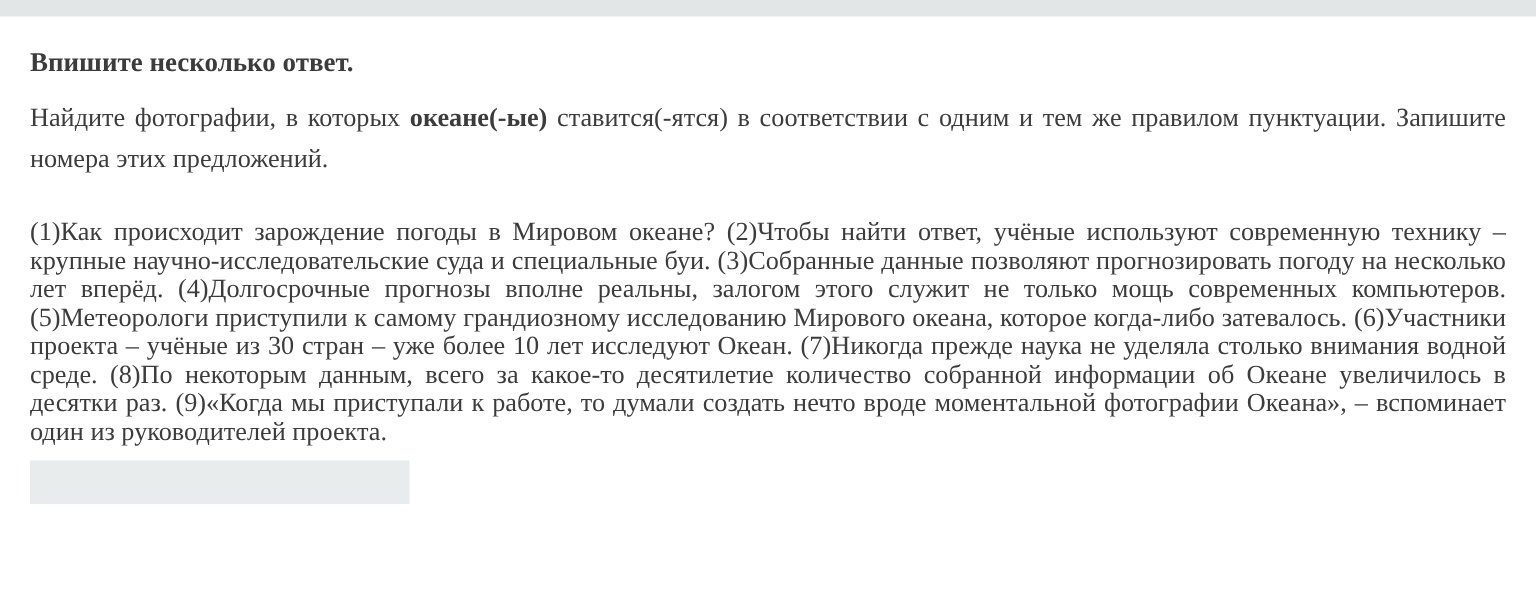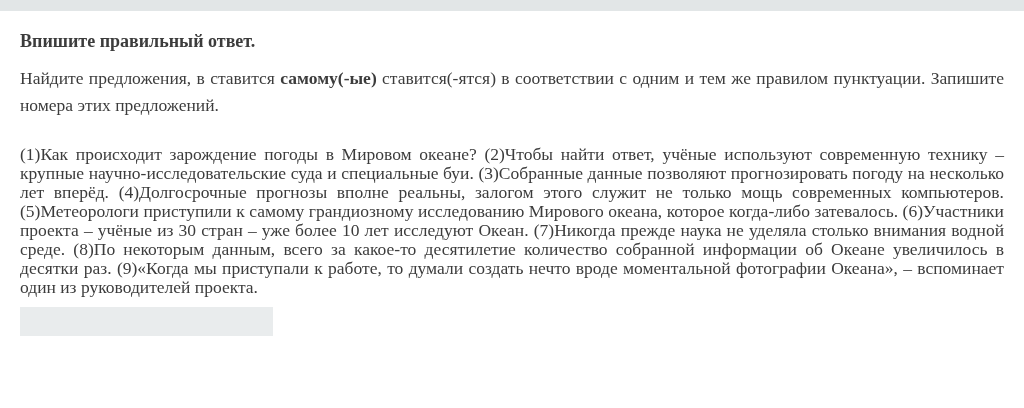--- a/index.html
+++ b/index.html
@@ -57,21 +57,21 @@
       color: #3c3c3c;
     }
   </style>
 </head>
 <body>
 
 <div class="top-bar"></div>
 
 <div class="content">
 
-  <h1 class="task-heading">Впишите правильный ответ.</h1>
+  <h1 class="task-heading">Впишите несколько ответ.</h1>
 
-  <p class="task-instruction"><span>Найдите предложения, в ставится </span><b>самому(-ые)</b><span> ставится(-ятся) в соответствии с одним и тем же правилом пунктуации. Запишите номера этих предложений.</span></p>
+  <p class="task-instruction"><span>Найдите фотографии, в которых </span><b>океане(-ые)</b><span> ставится(-ятся) в соответствии с одним и тем же правилом пунктуации. Запишите номера этих предложений.</span></p>
 
   <p class="passage">(1)Как происходит зарождение погоды в Мировом океане? (2)Чтобы найти ответ, учёные используют современную технику – крупные научно-исследовательские суда и специальные буи. (3)Собранные данные позволяют прогнозировать погоду на несколько лет вперёд. (4)Долгосрочные прогнозы вполне реальны, залогом этого служит не только мощь современных компьютеров. (5)Метеорологи приступили к самому грандиозному исследованию Мирового океана, которое когда-либо затевалось. (6)Участники проекта – учёные из 30 стран – уже более 10 лет исследуют Океан. (7)Никогда прежде наука не уделяла столько внимания водной среде. (8)По некоторым данным, всего за какое-то десятилетие количество собранной информации об Океане увеличилось в десятки раз. (9)«Когда мы приступали к работе, то думали создать нечто вроде моментальной фотографии Океана», – вспоминает один из руководителей проекта.</p>
 
   <input type="text" class="answer-input" value="" style="">
 
 </div>
 
 </body></html>

